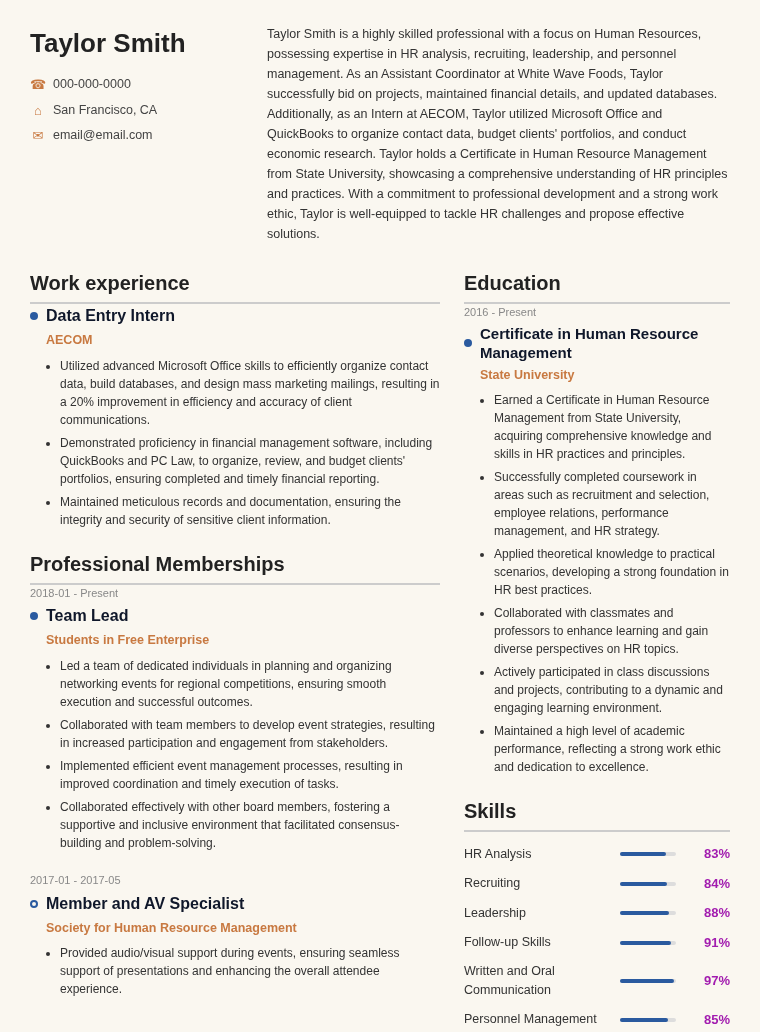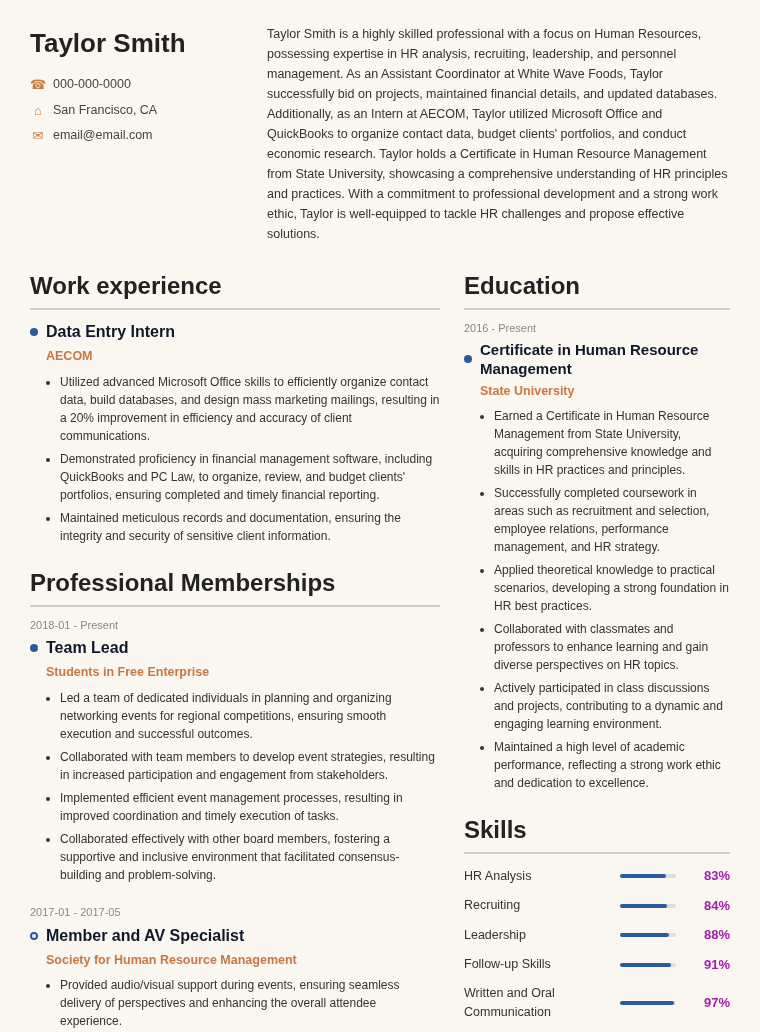--- a/index.html
+++ b/index.html
@@ -66,25 +66,24 @@
     }
     .col-left {
       width: 410px;
       flex-shrink: 0;
     }
     .col-right {
       flex: 1;
     }
     
     .section-title {
-      font-size: 24px;
+      font-size: 20px;
       font-weight: bold;
       color: #222;
       font-family: Arial, sans-serif;
-      margin-bottom: 10px;
       padding-bottom: 4px;
       border-bottom: 2px solid #ccc;
     }
     
     .exp-entry {
       margin-bottom: 20px;
     }
     .exp-date {
       font-size: 11px;
       color: #888;
@@ -239,21 +238,21 @@
         </div>
 
         <div class="exp-entry">
           <div class="exp-date">2017-01 - 2017-05</div>
           <div class="exp-title-row">
             <div class="bullet-dot-open"></div>
             <div class="exp-title">Member and AV Specialist</div>
           </div>
           <div class="exp-org">Society for Human Resource Management</div>
           <ul class="exp-bullets">
-            <li>Provided audio/visual support during events, ensuring seamless delivery of perspectives and enhancing the overall attendee experience.</li>
+            <li>Provided audio/visual support during events, ensuring seamless support of presentations and enhancing the overall attendee experience.</li>
           </ul>
         </div>
       </div>
     </div>
 
     <div class="col-right">
 
       <div class="edu-section">
         <div class="section-title">Education</div>
 

